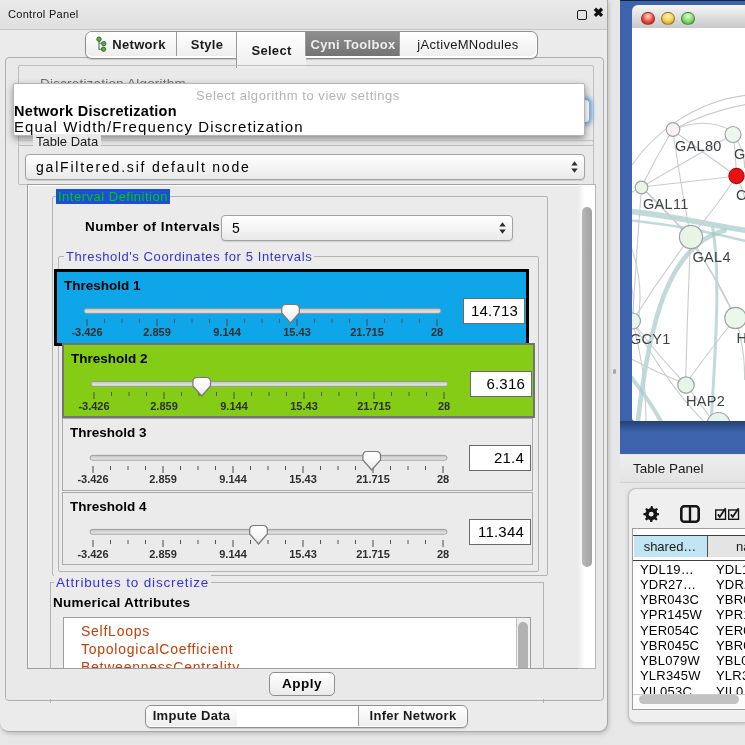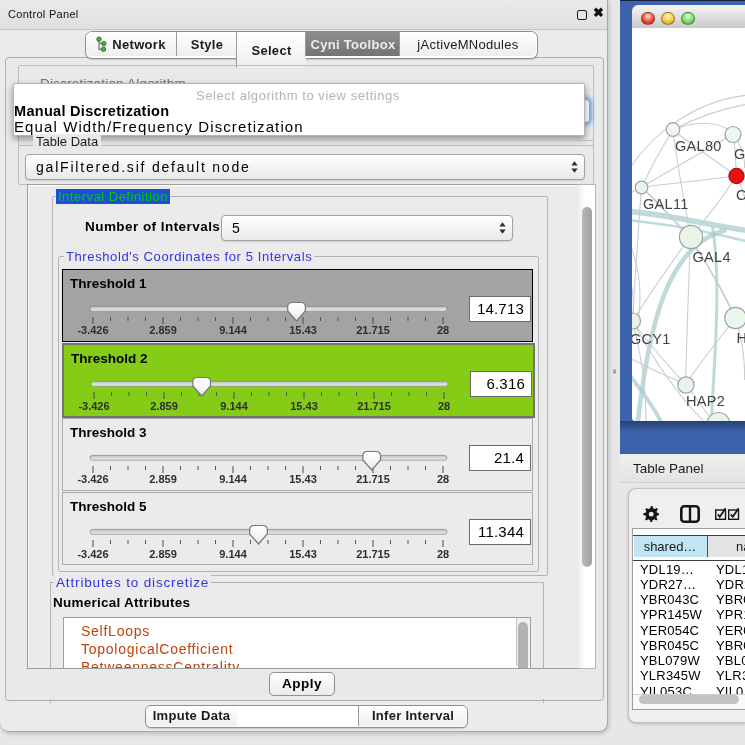--- a/index.html
+++ b/index.html
@@ -35,21 +35,21 @@
       <span>Cyni Toolbox</span>
     </div>
 <div class="abs" style="left:399px;top:32px;width:136px;height:24px;background:linear-gradient(#ffffff,#eeeeee);border-left:1px solid #9a9a9a;border-radius:0 6px 6px 0;display:flex;align-items:center;justify-content:center;font-size:13px;font-weight:normal;letter-spacing:0.3px;color:#1a1a1a;">
       <span>jActiveMNodules</span>
     </div>
 <div class="abs" style="left:18px;top:65px;width:574px;height:79px;border:1px solid #bdbdbd;border-radius:2px;"></div>
 <div class="abs" style="left:40px;top:76px;font-size:13.5px;letter-spacing:0.2px;color:#6f6f6f;">Discretization Algorithm</div>
 <div class="abs" style="left:420px;top:99px;width:168px;height:22px;background:#fff;border:1px solid #88aed2;border-radius:4px;box-shadow:0 0 4px 2px rgba(90,150,220,0.85);"></div>
 <div class="abs" style="left:13px;top:83px;width:570px;height:50.5px;background:#ffffff;border:1px solid #b5b5b5;border-radius:2px;box-shadow:0 3px 7px rgba(0,0,0,0.4);"></div>
 <div class="abs" style="left:13px;top:88.5px;width:570px;height:13.5px;text-align:center;font-size:13px;letter-spacing:0.55px;color:#b4b4b4;line-height:13.5px;">Select algorithm to view settings</div>
-<div class="abs b" style="left:14px;top:104px;font-size:14.5px;letter-spacing:0.3px;color:#000;line-height:15px;">Manual Discretization</div>
+<div class="abs b" style="left:14px;top:104px;font-size:14.5px;letter-spacing:0.3px;color:#000;line-height:15px;">Network Discretization</div>
 <div class="abs" style="left:14px;top:119px;font-size:15px;letter-spacing:1.1px;color:#000;line-height:15px;">Equal Width/Frequency Discretization</div>
 <div class="abs" style="left:18px;top:140px;width:574px;height:43px;border:1px solid #bdbdbd;border-radius:2px;"></div>
 <div class="abs" style="left:33px;top:134px;font-size:13px;color:#1a1a1a;background:#e9e9e9;padding:0 3px;">Table Data</div>
 <div class="abs" style="left:25px;top:154px;width:558px;height:24px;background:linear-gradient(#ffffff,#e9e9e9);border:1px solid #a2a2a2;border-radius:4px;box-shadow:0 1px 1px rgba(0,0,0,0.12);">
       <div class="abs" style="left:10px;top:0;height:24px;line-height:24px;font-size:14px;letter-spacing:1.8px;color:#000;">galFiltered.sif default node</div>
       <svg class="abs" style="left:545px;top:6.0px;" width="7" height="12" viewBox="0 0 7 12">
         <path d="M3.5 0.2 L6.7 4.6 L0.3 4.6 Z" fill="#2f2f2f"></path>
         <path d="M3.5 11.8 L6.7 7.4 L0.3 7.4 Z" fill="#2f2f2f"></path>
       </svg>
     </div>
@@ -61,21 +61,21 @@
 <div class="abs b" style="left:85px;top:219px;font-size:13.5px;letter-spacing:0.45px;color:#000;">Number of Intervals</div>
 <div class="abs" style="left:221px;top:215px;width:290px;height:24px;background:linear-gradient(#ffffff,#e9e9e9);border:1px solid #a2a2a2;border-radius:4px;box-shadow:0 1px 1px rgba(0,0,0,0.12);">
       <div class="abs" style="left:10px;top:0;height:24px;line-height:24px;font-size:14px;letter-spacing:1.8px;color:#000;">5</div>
       <svg class="abs" style="left:277px;top:6.0px;" width="7" height="12" viewBox="0 0 7 12">
         <path d="M3.5 0.2 L6.7 4.6 L0.3 4.6 Z" fill="#2f2f2f"></path>
         <path d="M3.5 11.8 L6.7 7.4 L0.3 7.4 Z" fill="#2f2f2f"></path>
       </svg>
     </div>
 <div class="abs" style="left:58px;top:256px;width:479px;height:314px;border:1px solid #b3b3b3;border-radius:2px;"></div>
 <div class="abs" style="left:64px;top:249px;font-size:13px;letter-spacing:0.6px;color:#3333dd;background:#ebebeb;padding:0 2px;">Threshold's Coordinates for 5 Intervals</div>
-<div class="abs" style="left:62px;top:268.5px;width:469px;height:71px;background:#a3a3a3;border:1px solid #000000;">
+<div class="abs" style="left:54px;top:268.5px;width:469px;height:71px;background:#0ea5e9;border:3px solid #000000;">
 <div class="abs b" style="left:7px;top:6px;font-size:13.5px;color:#000;">Threshold 1</div>
 <svg class="abs" style="left:0;top:0;" width="467" height="69" viewBox="0 0 467 69">
         <defs>
           <linearGradient id="tg0" x1="0" y1="0" x2="0" y2="1">
             <stop offset="0" stop-color="#bdbdbd"></stop>
             <stop offset="1" stop-color="#f2f2f2"></stop>
           </linearGradient>
           <linearGradient id="th0" x1="0" y1="0" x2="0" y2="1">
             <stop offset="0" stop-color="#ffffff"></stop>
             <stop offset="0.55" stop-color="#f6f6f6"></stop>
@@ -200,21 +200,21 @@
       </svg>
 <div class="abs b" style="left:30px;top:54.5px;transform:translateX(-50%);font-size:11px;color:#2e2e2e;">-3.426</div>
 <div class="abs b" style="left:100px;top:54.5px;transform:translateX(-50%);font-size:11px;color:#2e2e2e;">2.859</div>
 <div class="abs b" style="left:170px;top:54.5px;transform:translateX(-50%);font-size:11px;color:#2e2e2e;">9.144</div>
 <div class="abs b" style="left:240px;top:54.5px;transform:translateX(-50%);font-size:11px;color:#2e2e2e;">15.43</div>
 <div class="abs b" style="left:310px;top:54.5px;transform:translateX(-50%);font-size:11px;color:#2e2e2e;">21.715</div>
 <div class="abs b" style="left:380px;top:54.5px;transform:translateX(-50%);font-size:11px;color:#2e2e2e;">28</div>
 <div class="abs" style="left:406px;top:26px;width:54px;height:24px;background:#fff;border:1.5px solid #6b6b6b;font-size:15px;letter-spacing:0.2px;color:#000;text-align:right;line-height:24px;padding-right:6px;">21.4</div>
 </div>
 <div class="abs" style="left:62px;top:492.0px;width:469px;height:71px;background:#ebebeb;border:1px solid #ababab;">
-<div class="abs b" style="left:7px;top:6px;font-size:13.5px;color:#000;">Threshold 5</div>
+<div class="abs b" style="left:7px;top:6px;font-size:13.5px;color:#000;">Threshold 4</div>
 <svg class="abs" style="left:0;top:0;" width="467" height="69" viewBox="0 0 467 69">
         <defs>
           <linearGradient id="tg3" x1="0" y1="0" x2="0" y2="1">
             <stop offset="0" stop-color="#bdbdbd"></stop>
             <stop offset="1" stop-color="#f2f2f2"></stop>
           </linearGradient>
           <linearGradient id="th3" x1="0" y1="0" x2="0" y2="1">
             <stop offset="0" stop-color="#ffffff"></stop>
             <stop offset="0.55" stop-color="#f6f6f6"></stop>
             <stop offset="1" stop-color="#e3e3e3"></stop>
@@ -260,21 +260,21 @@
     </div>
 <div class="abs" style="left:515.5px;top:618px;width:13px;height:48px;background:#f0f0f0;border-left:1px solid #c2c2c2;"></div>
 <div class="abs" style="left:517.5px;top:622px;width:10px;height:46px;background:#b2b2b2;border-radius:5px 5px 0 0;"></div>
 <div class="abs" style="left:6px;top:668.5px;width:595px;height:30px;background:#e9e9e9;"></div>
 <div class="abs" style="left:269px;top:671.5px;width:64px;height:22px;background:linear-gradient(#ffffff,#ebebeb);border:1px solid #8f8f8f;border-radius:5px;font-size:13.5px;font-weight:bold;letter-spacing:0.5px;color:#000;text-align:center;line-height:22px;">Apply</div>
 <div class="abs" style="left:145px;top:705px;width:321px;height:21px;border:1px solid #8f8f8f;border-radius:6px;background:#fff;box-shadow:0 1px 1px rgba(0,0,0,0.15);"></div>
 <div class="abs" style="left:146px;top:705.5px;width:91px;height:20.5px;background:linear-gradient(#ffffff,#eeeeee);border-radius:6px 0 0 6px;display:flex;align-items:center;justify-content:center;font-size:13px;font-weight:bold;letter-spacing:0.3px;color:#1a1a1a;">
       <span>Impute Data</span>
     </div>
 <div class="abs" style="left:358px;top:705.5px;width:108px;height:20.5px;background:linear-gradient(#ffffff,#eeeeee);border-left:1px solid #9a9a9a;border-radius:0 6px 6px 0;display:flex;align-items:center;justify-content:center;font-size:13px;font-weight:bold;letter-spacing:0.3px;color:#1a1a1a;">
-      <span>Infer Interval</span>
+      <span>Infer Network</span>
     </div>
 </div>
 <div class="abs" style="left:620px;top:0;width:125px;height:453px;background:#3c63ab;border-top:1px solid #16223f;"></div>
 <div class="abs" style="left:632px;top:5px;width:113px;height:23px;background:linear-gradient(#f6f6f6,#c9c9c9);border-bottom:2px solid #7b7d80;border-radius:6px 0 0 0;"></div>
 <div class="abs" style="left:641.15px;top:11.5px;width:11.7px;height:11.7px;border-radius:50%;background:radial-gradient(circle at 50% 30%,#ffc9c0 8%,#ec4c40 55%,#ad1a12);border:0.5px solid rgba(0,0,0,0.35);"></div>
 <div class="abs" style="left:660.85px;top:11.5px;width:11.7px;height:11.7px;border-radius:50%;background:radial-gradient(circle at 50% 30%,#fdedb0 8%,#f4c945 55%,#a8831e);border:0.5px solid rgba(0,0,0,0.35);"></div>
 <div class="abs" style="left:680.9499999999999px;top:11.5px;width:11.7px;height:11.7px;border-radius:50%;background:radial-gradient(circle at 50% 30%,#d8f5cc 8%,#7ed96b 55%,#3c9430);border:0.5px solid rgba(0,0,0,0.35);"></div>
 <div class="abs" style="left:631.5px;top:28px;width:113.5px;height:393px;background:#fff;border-radius:0 0 0 3px;overflow:hidden;">
 <svg width="113.5" height="393" viewBox="631.5 28 113.5 393" style="position:absolute;left:0;top:0;font-family:'Liberation Sans',sans-serif;">
       <path d="M 616 210 C 680 216 700 224 750 231" fill="none" stroke="#a6cccb" stroke-width="5.5" stroke-opacity="0.72"></path>

